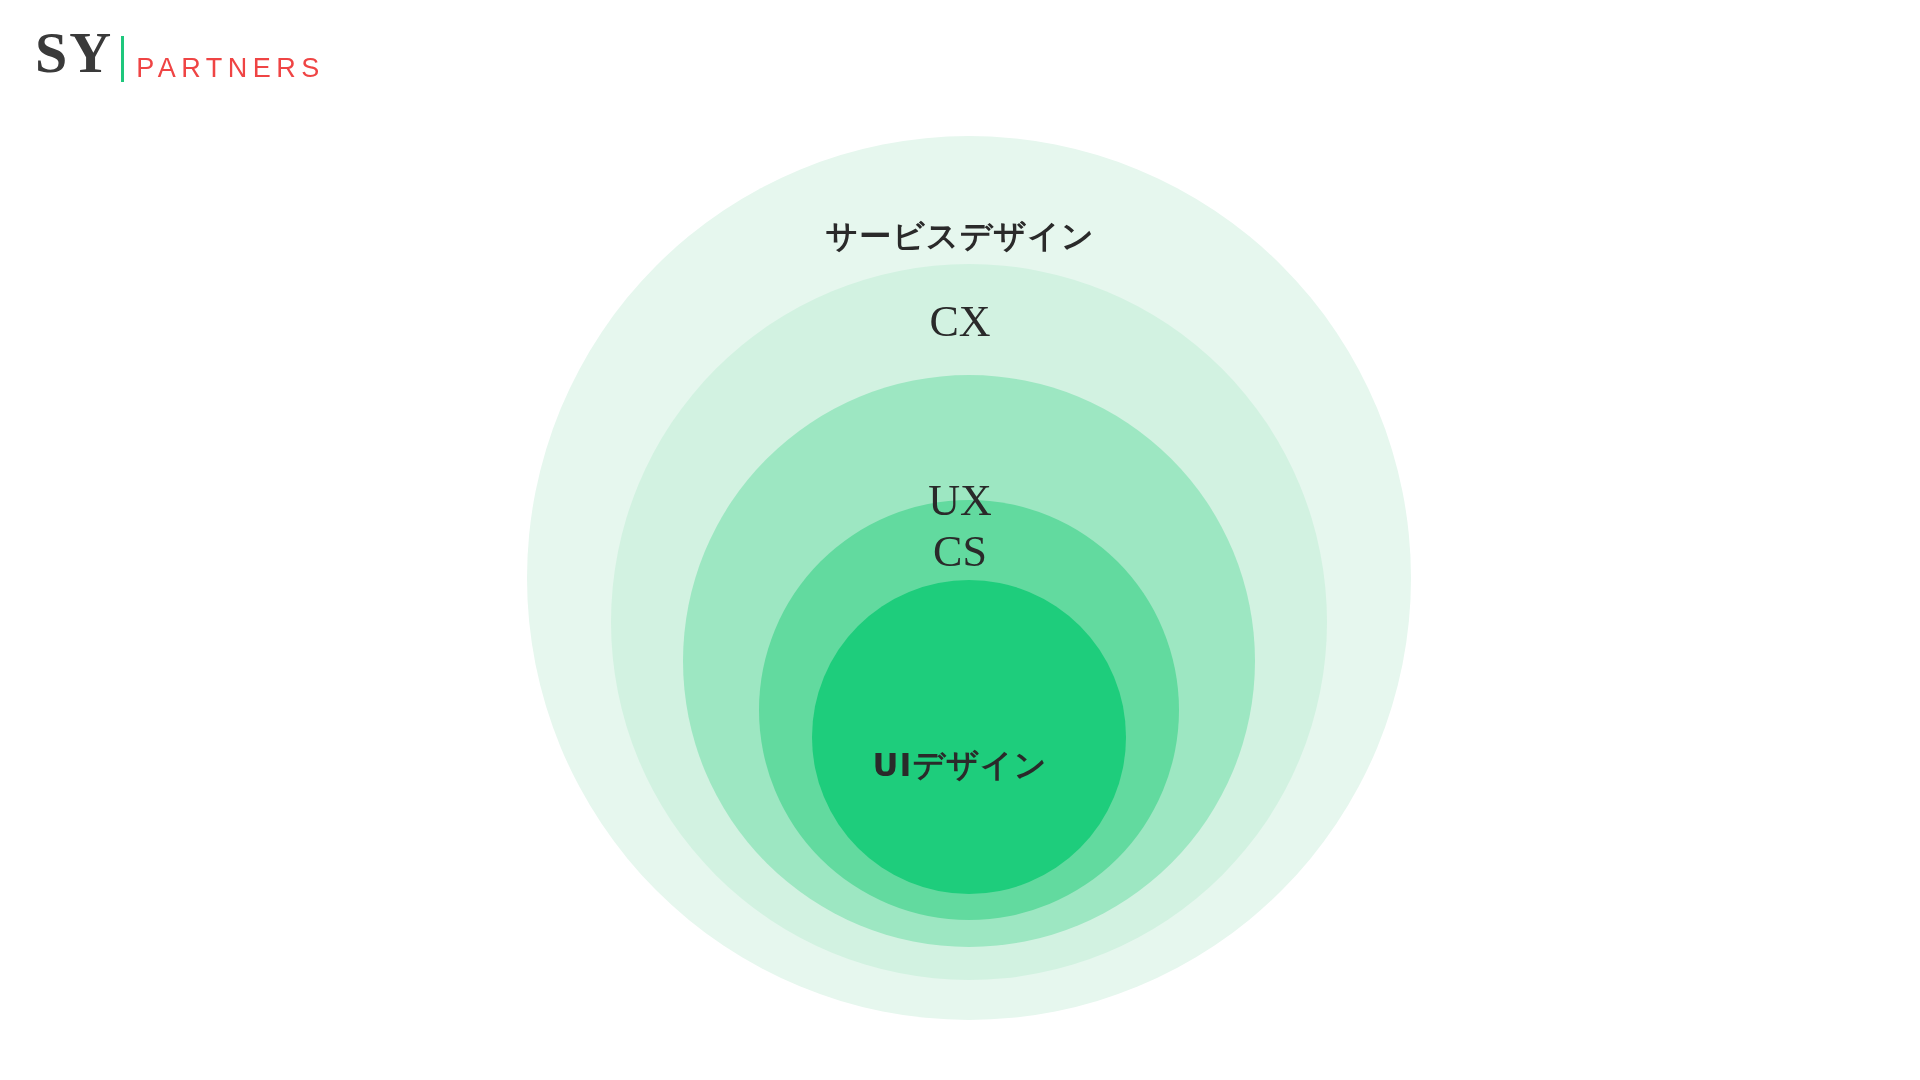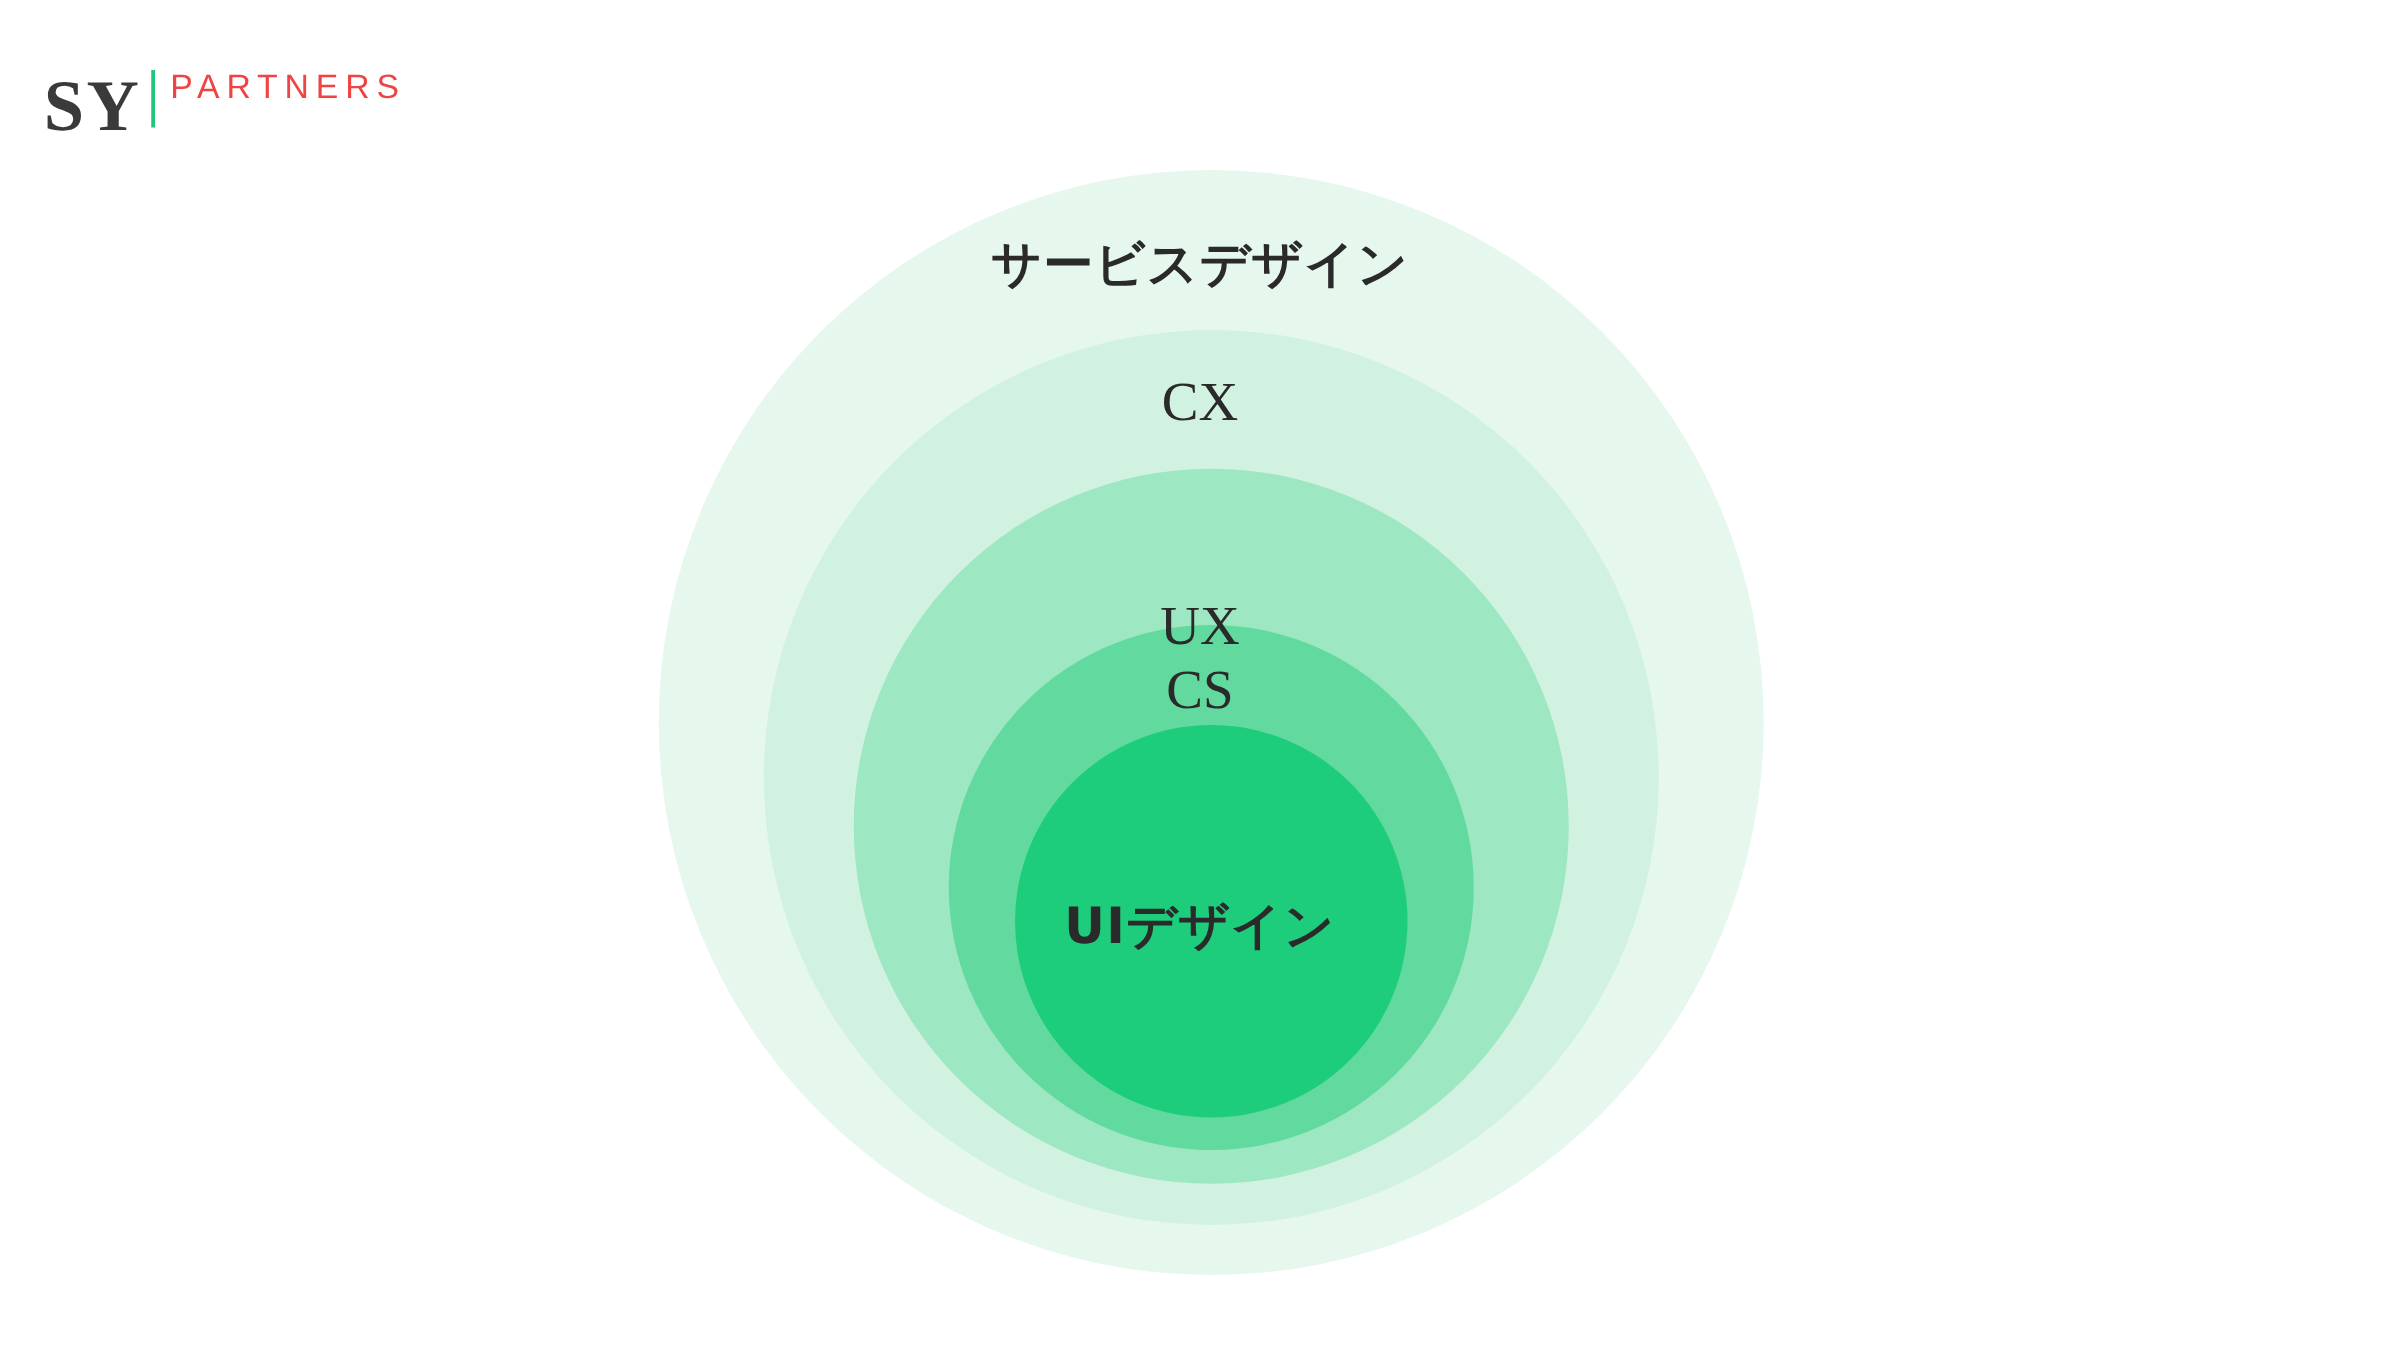--- a/index.html
+++ b/index.html
@@ -1,36 +1,36 @@
 <!DOCTYPE html>
 <html><head>
 <meta charset="utf-8">
 <style>
   html, body { margin: 0; padding: 0; }
   body {
     width: 1920px; height: 1080px; position: relative; overflow: hidden;
     background: #ffffff;
     font-family: "Liberation Sans", "DejaVu Sans", sans-serif;
   }
-  .logo { position: absolute; left: 35px; top: 32px; height: 50px; display: flex; align-items: flex-start; margin-top: 24px; }
+  .logo { position: absolute; left: 35px; top: 32px; height: 50px; display: flex; align-items: flex-end; }
   .logo-sy {
     font-family: "Liberation Serif", "DejaVu Serif", serif;
     font-weight: 700; font-size: 58px; color: #3a3a3a; letter-spacing: 2px; line-height: 1;
   }
   .logo-bar { width: 3px; height: 46px; background: #1ec77c; margin: 0 12px 0 8px; }
   .logo-partners {
     font-family: "Liberation Sans", "DejaVu Sans", sans-serif;
     font-size: 27px; color: #ef4444; letter-spacing: 5.5px; font-weight: 400; line-height: 1;
   }
   .circle { position: absolute; border-radius: 50%; }
   .label {
     position: absolute; left: 0; width: 1920px; text-align: center;
     color: #2a2a2a; line-height: 1; transform: translateY(-50%);
   }
-  .label.bold { font-weight: 700; font-family: "DejaVu Sans", sans-serif; font-size: 40px; letter-spacing: 1px; }
+  .label.bold { font-weight: 700; font-family: "DejaVu Sans", sans-serif; font-size: 32px; letter-spacing: 1px; margin-top: 24px; }
   .label.reg { font-weight: 400; font-family: Liberation Serif, serif; font-size: 44px; }
 </style>
 </head>
 <body>
 
 <div class="logo">
   <span class="logo-sy">SY</span>
   <span class="logo-bar"></span>
   <span class="logo-partners">PARTNERS</span>
 </div>

